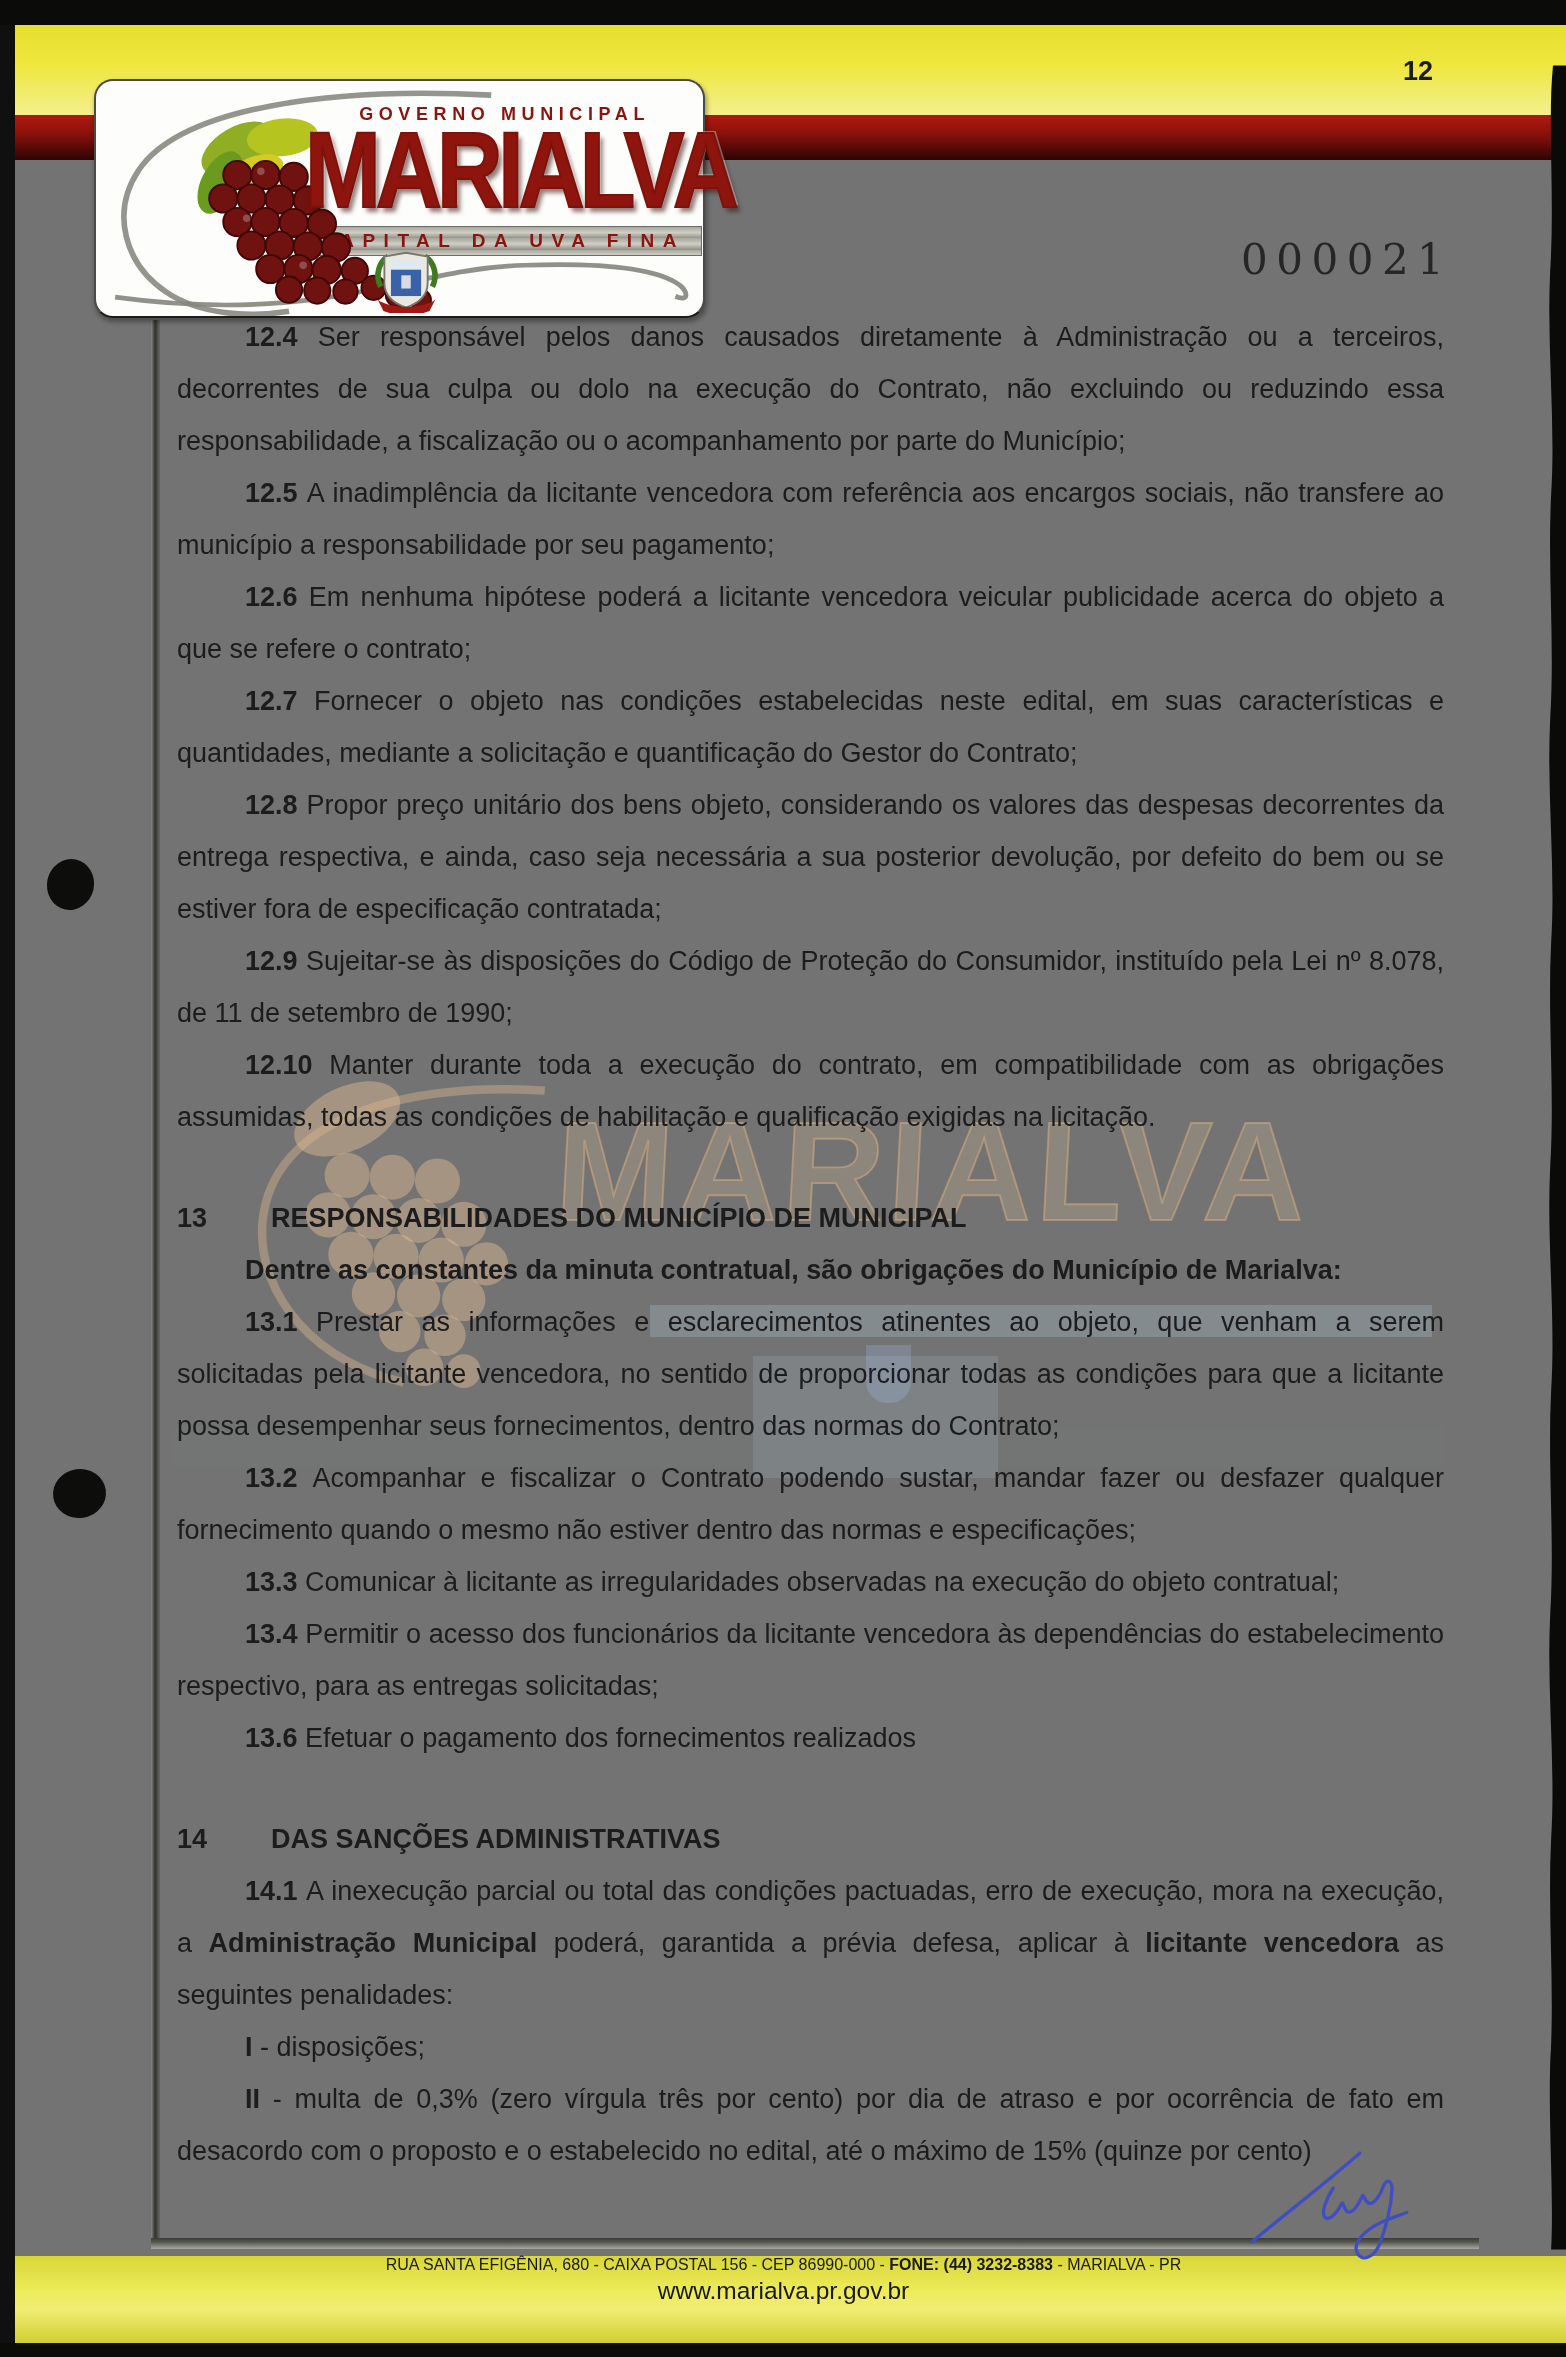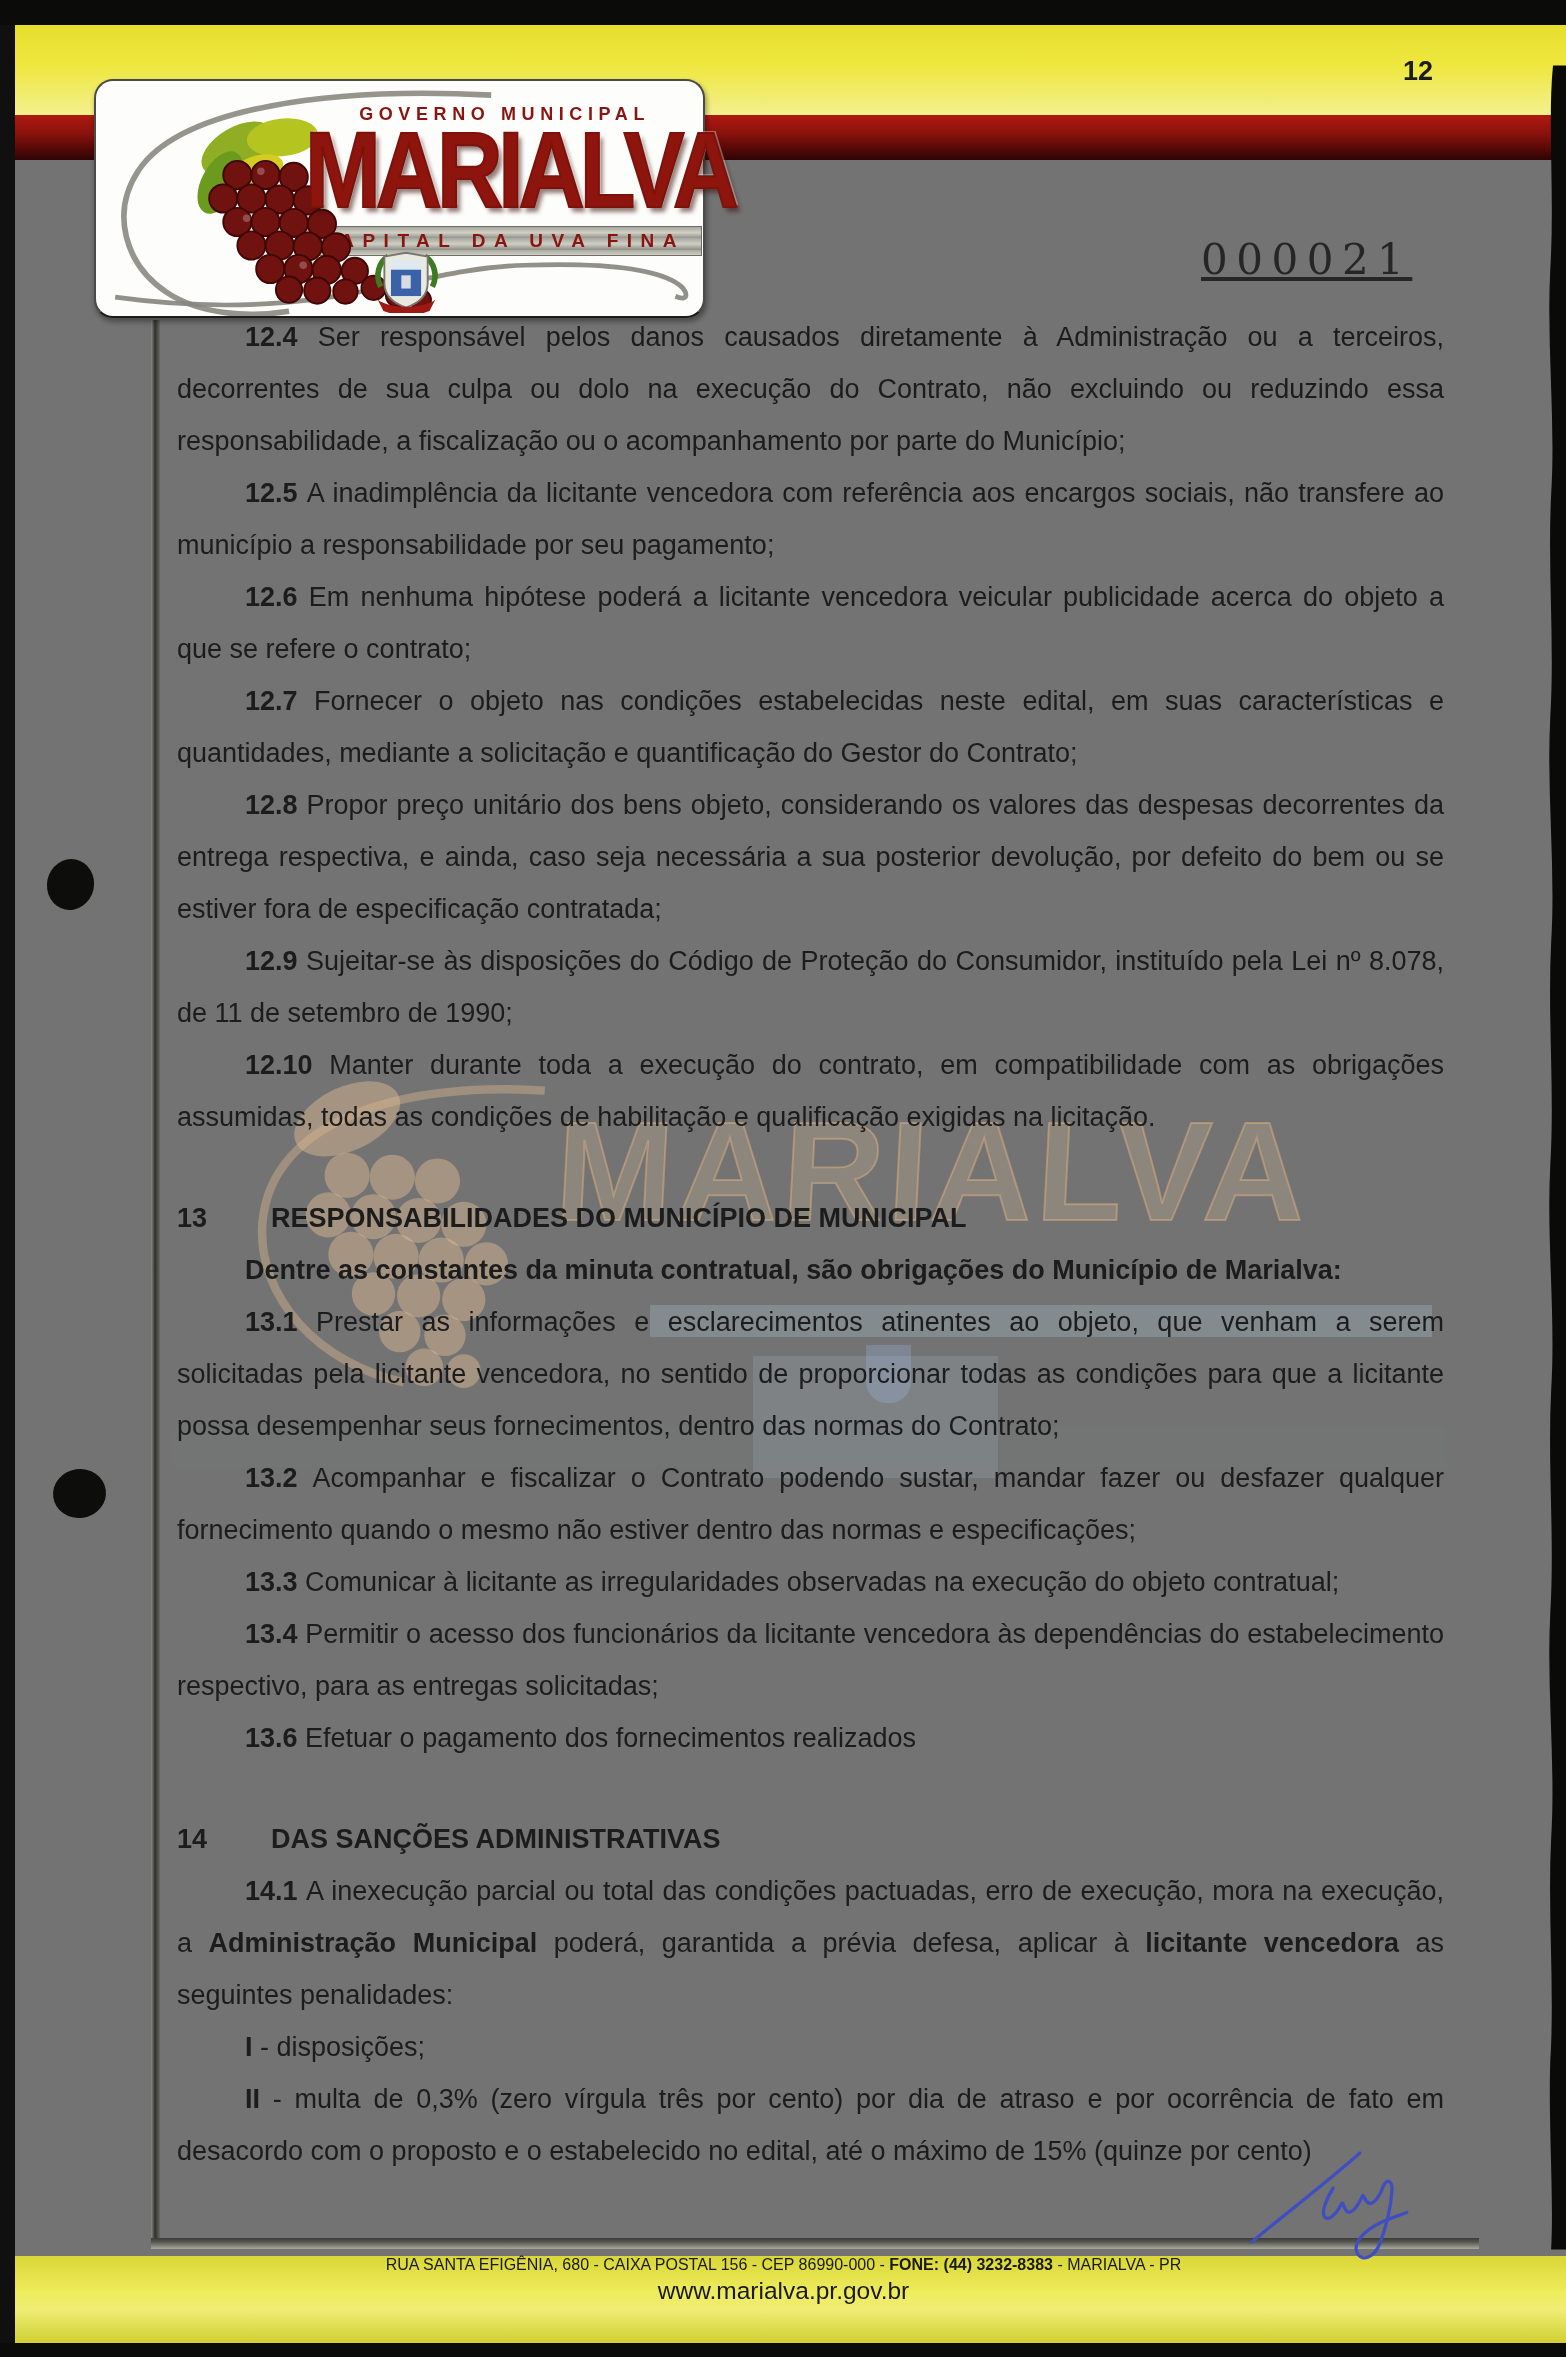--- a/index.html
+++ b/index.html
@@ -11,22 +11,22 @@
   .strip-bottom{position:absolute;left:0;top:2343px;width:1567px;height:15px;background:#0b0b09;z-index:9;}
   .strip-left{position:absolute;left:0;top:0;width:15px;height:2358px;background:#101010;z-index:8;}
   .edge-right{position:absolute;right:0;top:56px;width:28px;height:2203px;z-index:8;}
 
   
   .band-yellow{position:absolute;left:0;top:24.5px;width:1567px;height:90px;
                background:linear-gradient(180deg,#e7de2c 0%,#eee73f 45%,#f4f08e 100%);z-index:1;}
   .band-red{position:absolute;left:0;top:115px;width:1567px;height:45px;
             background:linear-gradient(180deg,#b01a10 0%,#8c120c 40%,#4e0807 80%,#2e0404 100%);z-index:1;}
   .page-number{position:absolute;left:1403px;top:56px;font-size:27px;font-weight:700;z-index:3;}
-  .stamp{position:absolute;left:1201px;top:235px;font-family:"DejaVu Serif",serif;font-size:42px;
-         letter-spacing:8.5px;color:#262626;z-index:3;text-decoration:underline;}
+  .stamp{position:absolute;left:1241px;top:235px;font-family:"DejaVu Serif",serif;font-size:42px;
+         letter-spacing:8.5px;color:#262626;z-index:3;}
 
   
   .logo-box{position:absolute;left:94px;top:79px;width:607px;height:235px;background:#fdfdfb;
             border:2.8px solid #4a4a46;border-bottom-color:#1c1c1a;border-radius:19px;z-index:6;
             box-shadow:1.9px 3.8px 5.6px rgba(0,0,0,.35);}
   .logo-gov{position:absolute;left:243px;top:22.6px;width:311px;text-align:right;font-size:18px;
             font-weight:700;letter-spacing:5.6px;color:#8a1410;z-index:4;}
   .logo-name{position:absolute;left:209px;top:28px;width:395px;font-size:91px;font-weight:700;
              color:#8e150d;letter-spacing:-4.7px;transform:scaleY(1.18);transform-origin:top left;
              -webkit-text-stroke:1.9px #7d120b;z-index:4;

